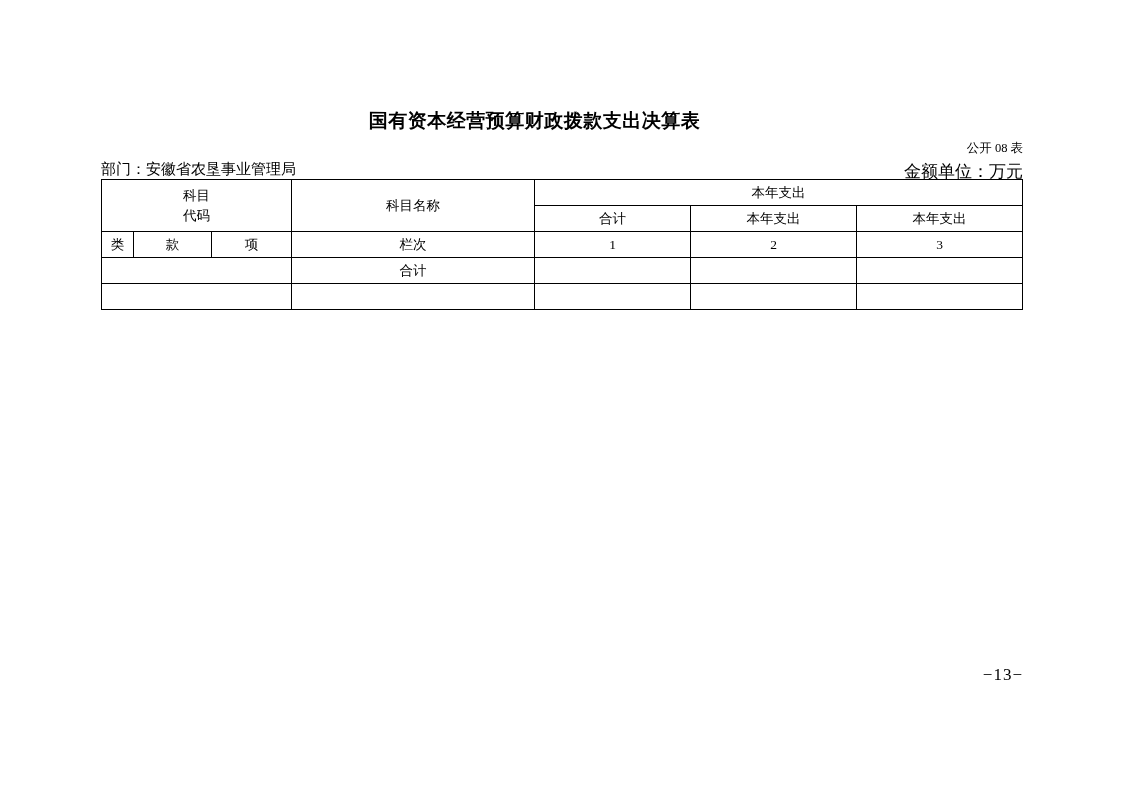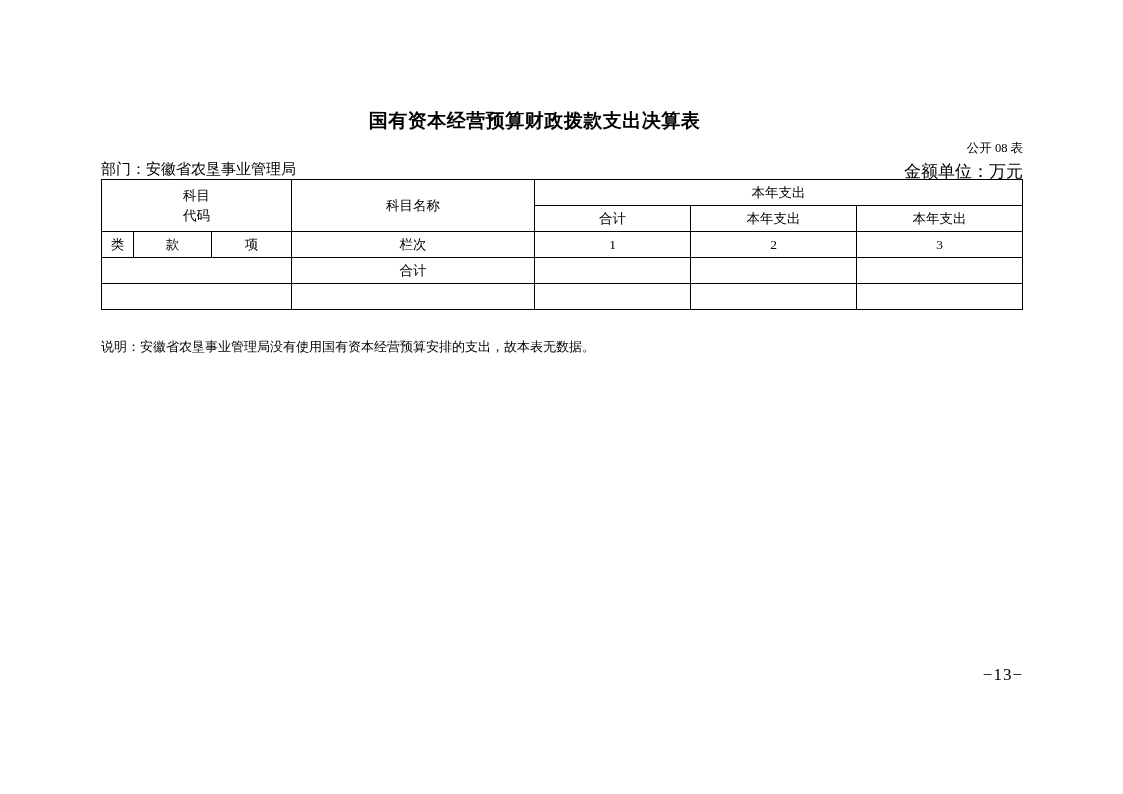--- a/index.html
+++ b/index.html
@@ -161,18 +161,17 @@
         <td colspan="3"></td>
         <td></td>
         <td></td>
         <td></td>
         <td></td>
       </tr>
     </tbody>
   </table>
 
   <div class="notes">
-    <div>说明：安徽省农垦事业管理局没有使用国有资本经营预算安排的支出，故本表无数据。</div>
   </div>
 
   <div class="page-number">−13−</div>
 
 </div>
 
 </body></html>

